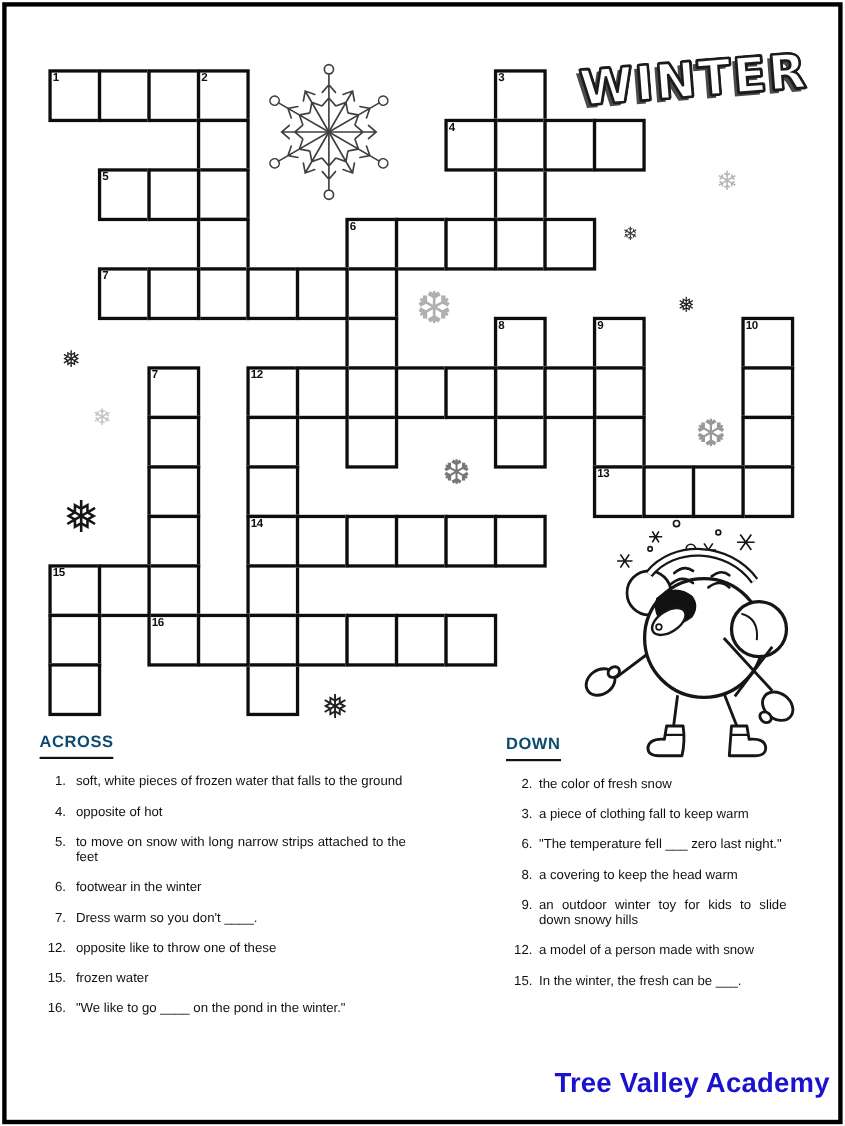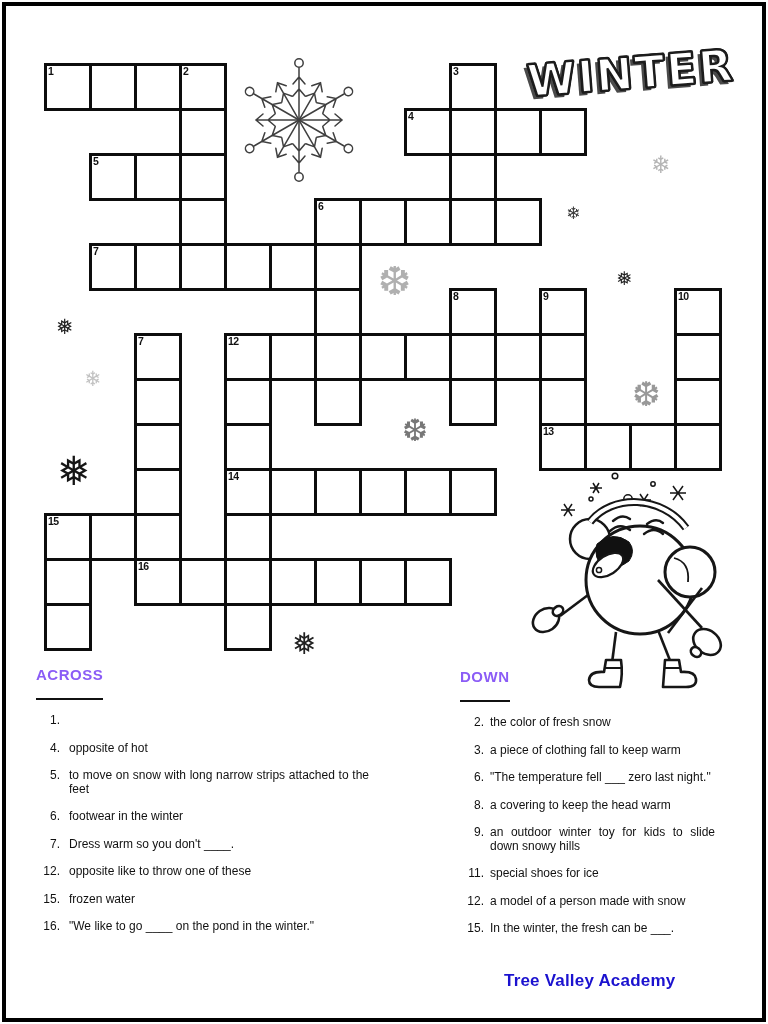--- a/index.html
+++ b/index.html
@@ -33,34 +33,34 @@
     color:#111;letter-spacing:-0.5px;
   }
 
   
   .flake{position:absolute;line-height:1;font-family:"DejaVu Sans", sans-serif;pointer-events:none;}
 
   
   .clues{position:absolute;}
   .clues h2{
     margin:0 0 14px 0;font-size:15px;font-weight:bold;letter-spacing:0.5px;
-    display:inline-block;border-bottom:2.5px solid #111;padding-bottom:15px;color:#8b5cf6;
+    display:inline-block;border-bottom:2.5px solid #111;padding-bottom:5px;color:#0c4a6e;
   }
   .clue{display:flex;margin-bottom:14px;}
   .cnum{flex:none;width:24px;text-align:right;font-size:12px;line-height:13.5px;}
   .ctext{font-size:12px;line-height:13.5px;text-align:justify;}
   #across-sec{left:36px;top:666px;width:340px;}
   #across-sec .ctext{margin-left:9px;width:300px;}
   #down-sec{left:460px;top:668px;width:262px;}
   #down-sec .ctext{margin-left:6px;width:225px;}
 
   
   .brand{
     position:absolute;left:504px;top:971px;
-    font-size:17px;font-weight:bold;letter-spacing:0.2px;
+    font-size:25px;font-weight:bold;letter-spacing:0.2px;
   }
   svg{position:absolute;}
 </style>
 </head>
 <body>
 
 <div class="frame"></div>
 
 <div class="title">WINTER</div>
 
@@ -254,20 +254,21 @@
     <path d="M145,192 L143,219 L166,219 Q177,219 176,211 Q175,203 161,204 L159,192 Z"></path>
     <path d="M144,200 L160,200" fill="none" stroke-width="2"></path>
   </g>
 </svg>
 
 <section class="clues" id="across-sec">
   <h2>ACROSS</h2>
   <div id="across-list">
       <div class="clue">
         <span class="cnum">1.</span>
+        <span class="ctext">soft, white pieces of frozen water that falls to the ground</span>
       </div>
       <div class="clue">
         <span class="cnum">4.</span>
         <span class="ctext">opposite of hot</span>
       </div>
       <div class="clue">
         <span class="cnum">5.</span>
         <span class="ctext">to move on snow with long narrow strips attached to the feet</span>
       </div>
       <div class="clue">
@@ -308,24 +309,20 @@
         <span class="cnum">6.</span>
         <span class="ctext">"The temperature fell ___ zero last night."</span>
       </div>
       <div class="clue">
         <span class="cnum">8.</span>
         <span class="ctext">a covering to keep the head warm</span>
       </div>
       <div class="clue">
         <span class="cnum">9.</span>
         <span class="ctext">an outdoor winter toy for kids to slide down snowy hills</span>
-      </div>
-      <div class="clue">
-        <span class="cnum">11.</span>
-        <span class="ctext">special shoes for ice</span>
       </div>
       <div class="clue">
         <span class="cnum">12.</span>
         <span class="ctext">a model of a person made with snow</span>
       </div>
       <div class="clue">
         <span class="cnum">15.</span>
         <span class="ctext">In the winter, the fresh can be ___.</span>
       </div>
     </div>

